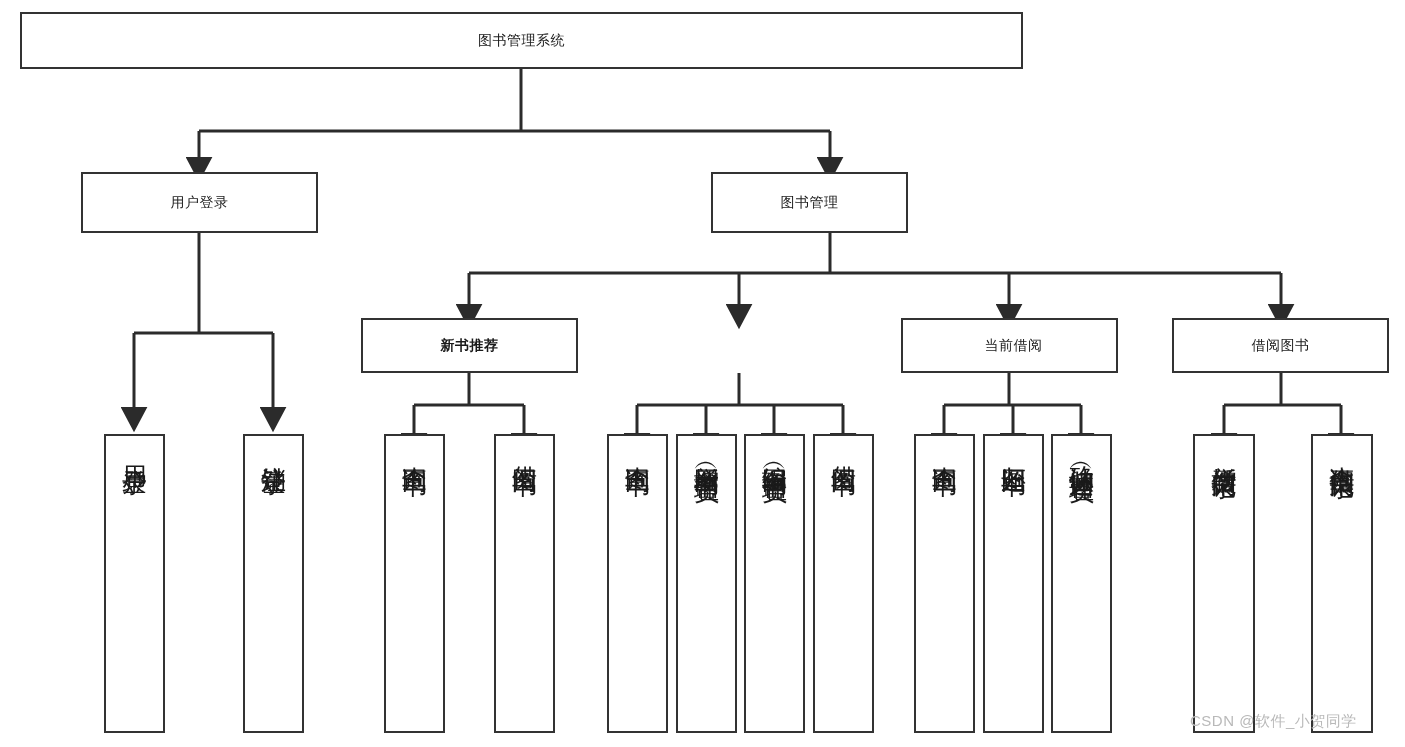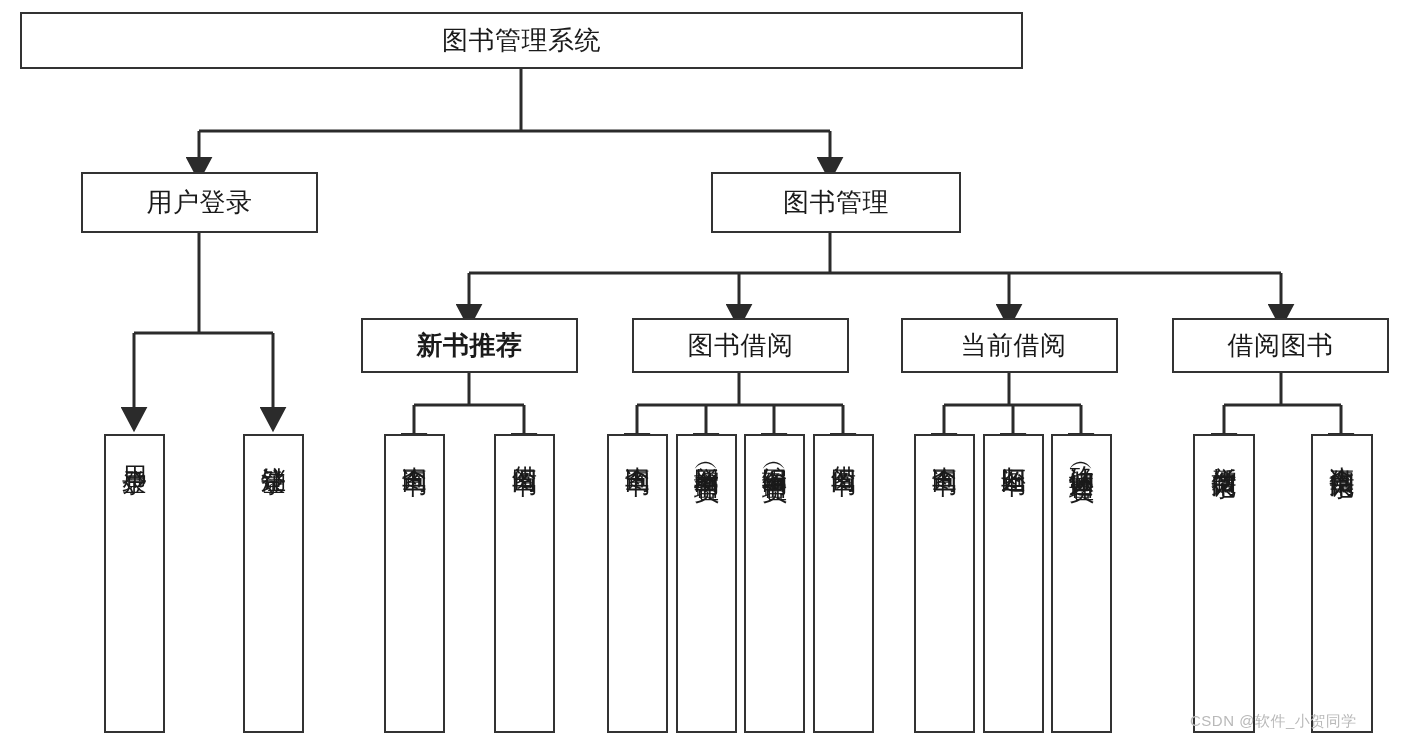--- a/index.html
+++ b/index.html
@@ -19,21 +19,21 @@
     justify-content:center;
     color:#1a1a1a;
   }
   .node .lbl{
     display:block;
     text-align:center;
     line-height:1.08;
     white-space:pre;
   }
   .node.horiz .lbl{
-    font-size:26px;
+    font-size:14px;
     letter-spacing:0.5px;
   }
   .node.vert{
     align-items:flex-start;
     justify-content:center;
     padding-top:10px;
   }
   .node.vert .lbl{
     writing-mode:vertical-rl;
     text-orientation:upright;
@@ -106,29 +106,26 @@
     </g>
   </svg>
 
   <div class="node horiz" style="left:20px;top:12px;width:1003px;height:57px;">
     <span class="lbl">图书管理系统</span>
   </div>
 
   <div class="node horiz" style="left:81px;top:172px;width:237px;height:61px;">
     <span class="lbl">用户登录</span>
   </div>
-  <div class="node horiz" style="left:711px;top:172px;width:250px;height:61px;">
+  <div class="node horiz" style="left:711px;top:172px;width:197px;height:61px;">
     <span class="lbl">图书管理</span>
   </div>
 
   <div class="node horiz" style="left:361px;top:318px;width:217px;height:55px;font-weight:bold;">
     <span class="lbl">新书推荐</span>
-  </div>
-  <div class="node horiz" style="left:632px;top:318px;width:217px;height:55px;">
-    <span class="lbl">图书借阅</span>
   </div>
   <div class="node horiz" style="left:901px;top:318px;width:217px;height:55px;padding-left:8px;">
     <span class="lbl">当前借阅</span>
   </div>
   <div class="node horiz" style="left:1172px;top:318px;width:217px;height:55px;">
     <span class="lbl">借阅图书</span>
   </div>
 
   <div class="node vert" style="left:104px;top:434px;width:61px;height:299px;">
     <span class="lbl">用户登录</span>

